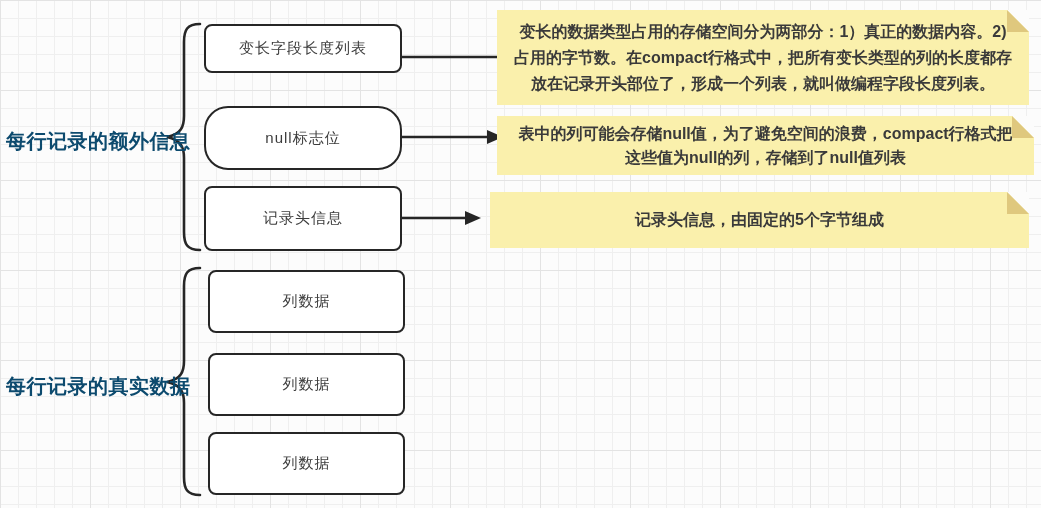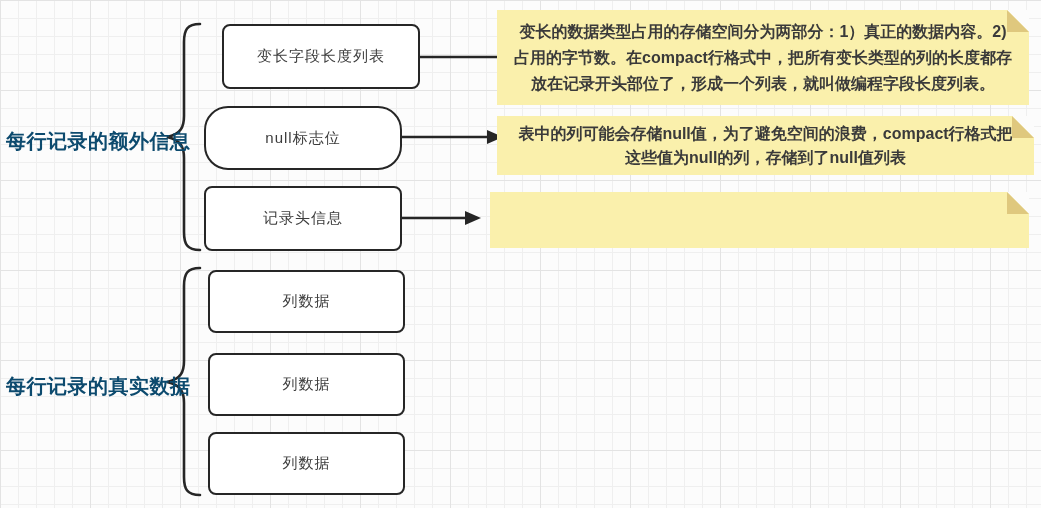--- a/index.html
+++ b/index.html
@@ -41,21 +41,21 @@
     background: #ffffff;
     border: 2.5px solid #262626;
     border-radius: 8px;
     display: flex;
     align-items: center;
     justify-content: center;
     font-size: 15px;
     color: #3c3c3c;
     letter-spacing: 1px;
   }
-  .b1 { left: 222px; top: 24px;  width: 198px; height: 65px; }
+  .b1 { left: 204px; top: 24px;  width: 198px; height: 49px; }
   .b2 { left: 204px; top: 106px; width: 198px; height: 64px; border-radius: 24px; }
   .b3 { left: 204px; top: 186px; width: 198px; height: 65px; }
   .b4 { left: 208px; top: 270px; width: 197px; height: 63px; }
   .b5 { left: 208px; top: 353px; width: 197px; height: 63px; }
   .b6 { left: 208px; top: 432px; width: 197px; height: 63px; }
 
   
   .note {
     background: #faf0ac;
     display: flex;
@@ -121,15 +121,16 @@
   <span>变长的数据类型占用的存储空间分为两部分：1）真正的数据内容。2) 占用的字节数。在compact行格式中，把所有变长类型的列的长度都存放在记录开头部位了，形成一个列表，就叫做编程字段长度列表。</span>
   <div class="fold-cut"></div>
   <div class="fold-flap"></div>
 </div>
 <div class="abs note n2">
   <span>表中的列可能会存储null值，为了避免空间的浪费，compact行格式把这些值为null的列，存储到了null值列表</span>
   <div class="fold-cut"></div>
   <div class="fold-flap"></div>
 </div>
 <div class="abs note n3">
+  <span>记录头信息，由固定的5个字节组成</span>
   <div class="fold-cut"></div>
   <div class="fold-flap"></div>
 </div>
 
 </body></html>

